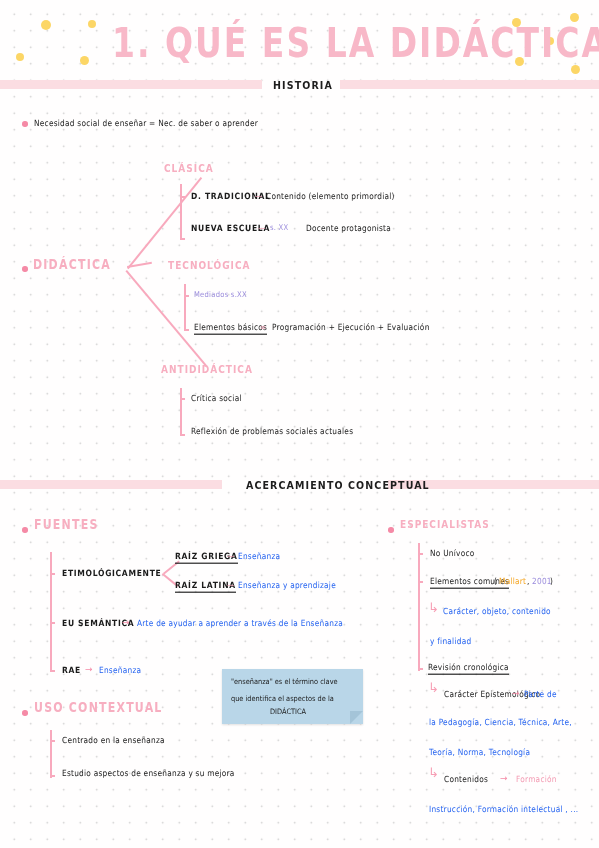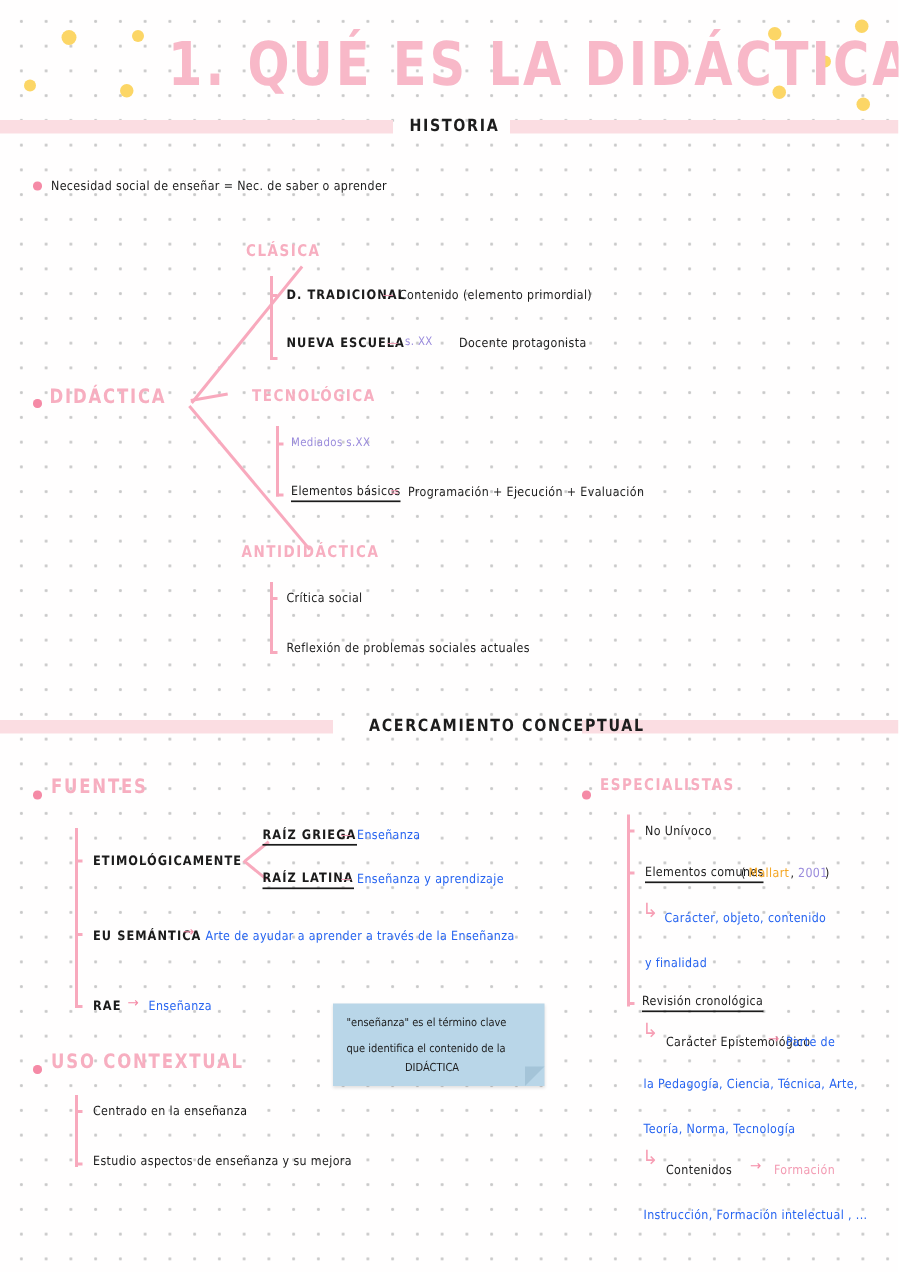--- a/index.html
+++ b/index.html
@@ -229,21 +229,21 @@
 
   <div class="vline" style="left:50px;top:730px;height:48px;"></div>
   <div class="tick" style="left:50px;top:740px;"></div>
   <div class="tick" style="left:50px;top:775px;"></div>
 
   <div class="hw" style="left:62px;top:736px;">Centrado en la enseñanza</div>
   <div class="hw" style="left:62px;top:769px;">Estudio aspectos de enseñanza y su mejora</div>
 
   <div id="sticky" style="left:222px;top:669px;width:141px;height:55px;">
     <div class="note-line" style="left:9px;top:9px;">"enseñanza" es el término clave</div>
-    <div class="note-line" style="left:9px;top:26px;">que identifica el contenido de la</div>
+    <div class="note-line" style="left:9px;top:26px;">que identifica el aspectos de la</div>
     <div class="note-line" style="left:48px;top:39px;">DIDÁCTICA</div>
     <div class="fold"></div>
   </div>
 
   <div class="bullet" style="left:388px;top:527px;"></div>
   <div class="pinkhead small" style="left:400px;top:519px;">ESPECIALISTAS</div>
 
   <div class="vline" style="left:418px;top:543px;height:128px;"></div>
   <div class="tick" style="left:418px;top:553px;"></div>
   <div class="tick" style="left:418px;top:581px;"></div>

